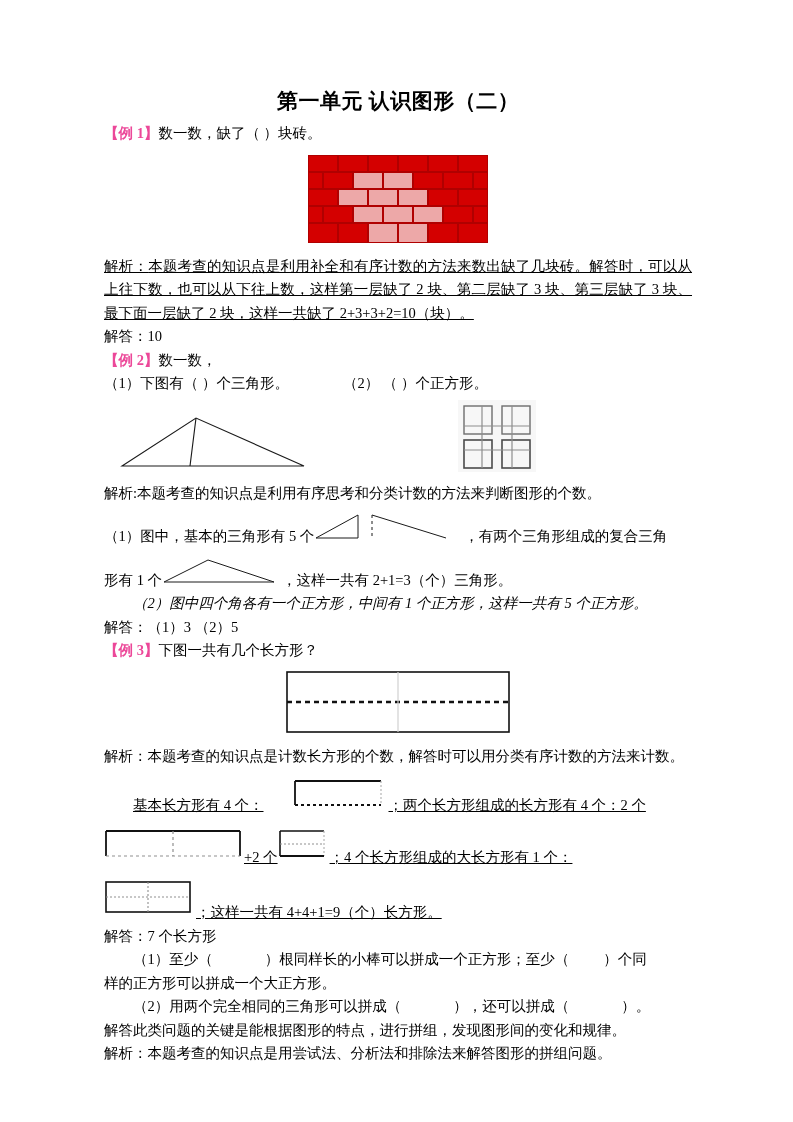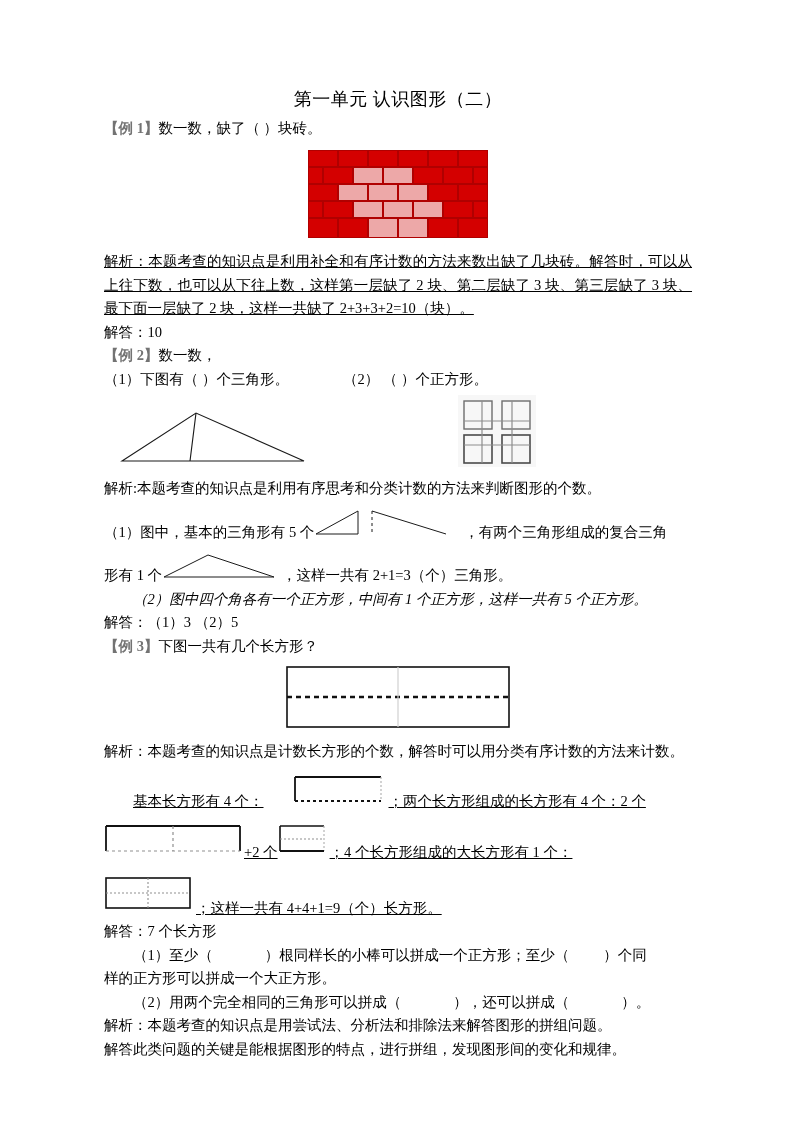--- a/index.html
+++ b/index.html
@@ -25,36 +25,36 @@
   .content {
     position: absolute;
     left: 104px;
     top: 86px;
     width: 588px;
   }
 
   
   .doc-title {
     text-align: center;
-    font-size: 18px;
-    font-weight: 400;
+    font-size: 21px;
+    font-weight: 700;
     letter-spacing: 0.5px;
     margin: 0 0 4px 0;
     line-height: 1.5;
   }
   .para {
     font-size: 14.5px;
     line-height: 1.62;
     margin: 0;
     text-align: justify;
     text-justify: inter-ideograph;
   }
   .para.indent { text-indent: 2em; font-style: italic; }
   .tag {
-    color: #737373;
+    color: #ec4899;
     font-weight: 700;
   }
   .blank-md { display: inline-block; width: 34px; }
   .blank-lg { display: inline-block; width: 52px; }
   .gap-lg { display: inline-block; width: 54px; }
 
   
   .fig-center { text-align: center; }
   .brick-wrap {
     display: inline-block;
@@ -239,17 +239,17 @@
   </p>
 
   <p class="para"><span>解答：</span><span>7 个长方形</span></p>
 
 
   <p class="para" style="text-indent:2em;"><span>（1）至少（</span><span class="blank-lg"></span><span>）根同样长的小棒可以拼成一个正方形；至少（</span><span class="blank-md"></span><span>）个同</span></p>
   <p class="para">样的正方形可以拼成一个大正方形。</p>
 
   <p class="para" style="text-indent:2em;"><span>（2）用两个完全相同的三角形可以拼成（</span><span class="blank-lg"></span><span>），还可以拼成（</span><span class="blank-lg"></span><span>）。</span></p>
 
+  <p class="para">解答此类问题的关键是能根据图形的特点，进行拼组，发现图形间的变化和规律。</p>
   <p class="para"><span>解析：</span><span>本题考查的知识点是用尝试法、分析法和排除法来解答图形的拼组问题。</span></p>
-  <p class="para">解答此类问题的关键是能根据图形的特点，进行拼组，发现图形间的变化和规律。</p>
 
  </div>
 </div>
 
 </body></html>

